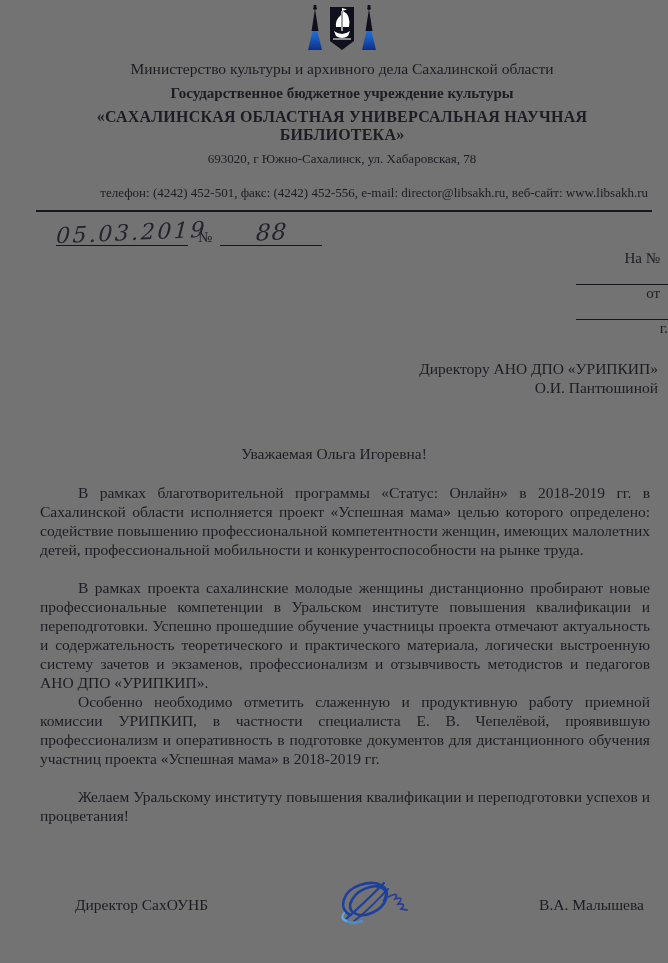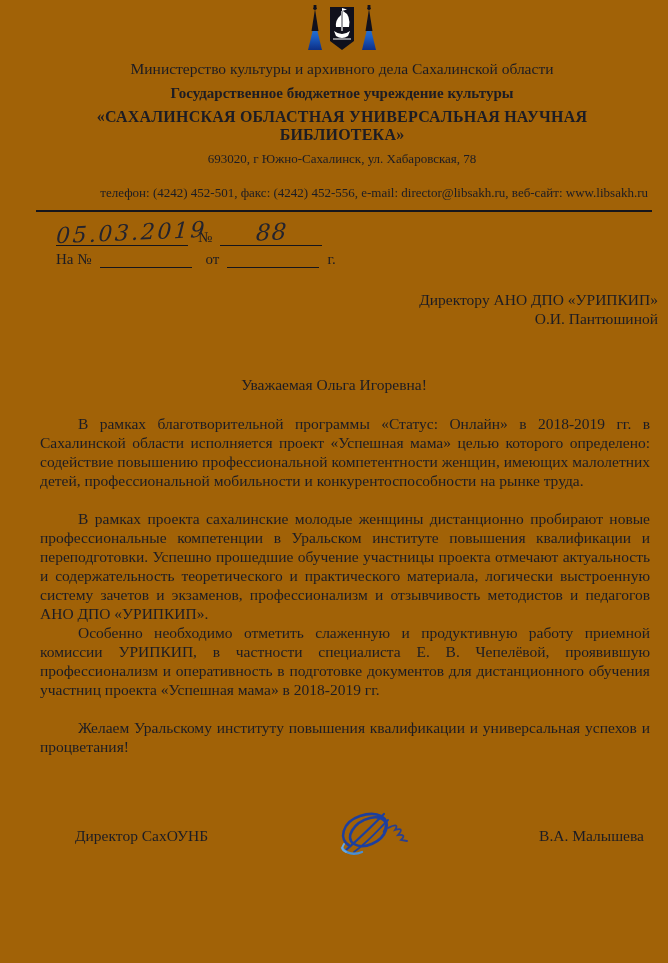--- a/index.html
+++ b/index.html
@@ -1,39 +1,39 @@
 <!DOCTYPE html>
 <html lang="ru"><head>
 <meta charset="utf-8">
 <style>
   html,body { margin:0; padding:0; background:#9a9a9a; }
   .page {
     position: relative;
     width: 668px; height: 963px;
     margin: 0 auto;
-    background: #a16207;
+    background: #737373;
     font-family: "Liberation Serif", serif;
     color: #1c1c24;
     overflow: hidden;
     box-sizing: border-box;
   }
   
   .letterhead { text-align: center; padding: 5px 20px 0 36px; }
   .emblem { display:block; margin: 0 auto; }
   .lh-ministry   { font-size: 15.5px; margin-top: 7px; }
   .lh-type       { font-size: 15px;  font-weight: bold; margin-top: 7px; }
   .lh-name       { font-size: 16px;  font-weight: bold; margin-top: 6px; letter-spacing: .2px; }
   .lh-address    { font-size: 13px;  margin-top: 7px; }
   .lh-contacts   { font-size: 13px;  margin-top: 18px; text-align: right; }
   .rule { border: none; border-top: 2.5px solid #15151c; margin: 9px 16px 0 36px; }
 
   
   .refs { margin: 4px 0 0 56px; font-size: 15px; }
   .ref-row1 { height: 30px; display:flex; align-items: flex-end; }
-  .ref-row2 { margin-top: 4px; display:flex; align-items: flex-end; font-size: 15px; }
+  .ref-row2 { margin-top: 4px; display:flex; align-items: flex-end; font-size: 15px; flex-direction: column; }
   .u-cell { display:inline-block; border-bottom: 1.8px solid #15151c; text-align:center; }
   .handwritten {
     font-family: "DejaVu Serif", serif;
     font-style: italic;
     font-size: 22px;
     letter-spacing: 2.5px;
     color: #23232e;
     display:inline-block;
     transform: rotate(-2.5deg) skewX(-6deg);
     line-height: 1;
@@ -145,21 +145,21 @@
     <div>Директору АНО ДПО «УРИПКИП»</div>
     <div>О.И. Пантюшиной</div>
   </div>
 
   <div class="salutation">Уважаемая Ольга Игоревна!</div>
 
   <div class="body-text">
     <p>В рамках благотворительной программы «Статус: Онлайн» в 2018-2019 гг. в Сахалинской области исполняется проект «Успешная мама» целью которого определено: содействие повышению профессиональной компетентности женщин, имеющих малолетних детей, профессиональной мобильности и конкурентоспособности на рынке труда.</p>
     <p class="no-gap">В рамках проекта сахалинские молодые женщины дистанционно пробирают новые профессиональные компетенции в Уральском институте повышения квалификации и переподготовки. Успешно прошедшие обучение участницы проекта отмечают актуальность и содержательность теоретического и практического материала, логически выстроенную систему зачетов и экзаменов, профессионализм и отзывчивость методистов и педагогов АНО ДПО «УРИПКИП».</p>
     <p>Особенно необходимо отметить слаженную и продуктивную работу приемной комиссии УРИПКИП, в частности специалиста Е. В. Чепелёвой, проявившую профессионализм и оперативность в подготовке документов для дистанционного обучения участниц проекта «Успешная мама» в 2018-2019 гг.</p>
-    <p class="last">Желаем Уральскому институту повышения квалификации и универсальная успехов и процветания!</p>
+    <p class="last">Желаем Уральскому институту повышения квалификации и переподготовки успехов и процветания!</p>
   </div>
 
   <div class="sig-row">
     <span class="sig-pos">Директор СахОУНБ</span>
     <svg class="sig-scribble" width="108" height="62" viewBox="0 0 108 62" aria-hidden="true">
       <g fill="none" stroke-linecap="round">
         <path d="M30,44 C18,38 22,20 40,14 C58,8 70,16 66,28 C62,40 44,48 34,42 C24,36 34,20 50,16 C62,13 70,20 64,30" stroke="#1d3f9e" stroke-width="2.6"></path>
         <path d="M26,48 C40,36 52,24 64,12" stroke="#1d3f9e" stroke-width="2.2"></path>
         <path d="M34,50 C48,40 58,28 68,18" stroke="#1d3f9e" stroke-width="1.8"></path>
         <path d="M68,26 q12,-6 7,2 q10,-3 3,5 q9,-1 3,5 l6,1" stroke="#2a3f8e" stroke-width="1.8"></path>

